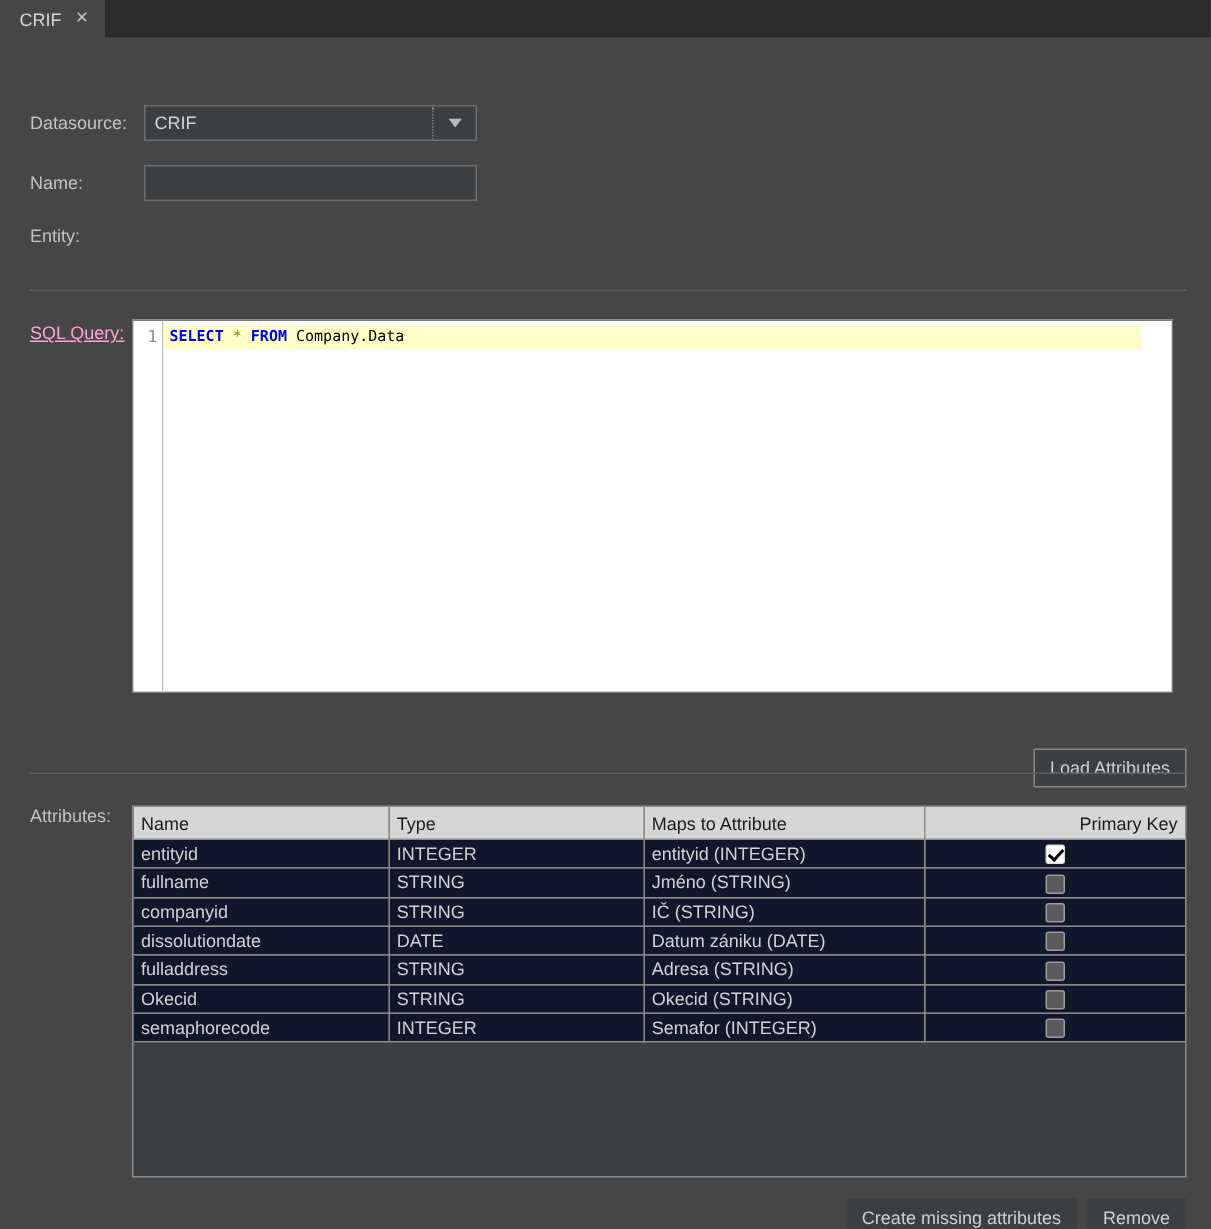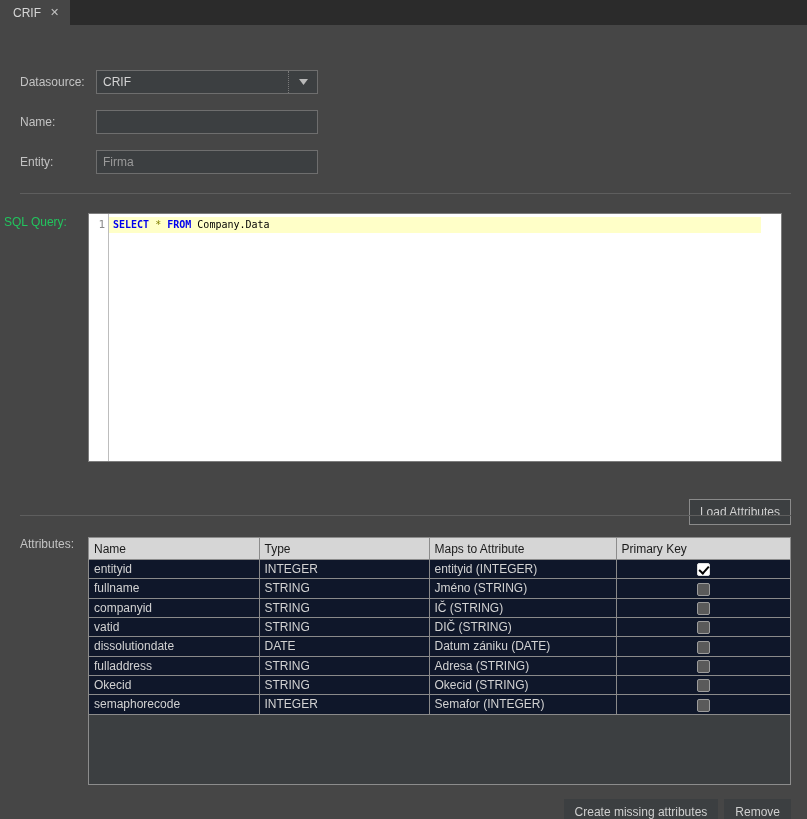--- a/index.html
+++ b/index.html
@@ -105,24 +105,25 @@
     align-items: center;
     justify-content: center;
     border-left: 1px dotted #7a7a7a;
   }
   .combo-arrow svg { display: block; }
   .input-blank { width: 222px; }
 
   
   .sql-label {
     position: absolute;
-    left: 4px;
+    left: 20px;
     top: 190px;
     font-size: 12px;
-    color: #22c55e;
+    color: #f9a8d4;
+    text-decoration: underline;
   }
   .editor {
     position: absolute;
     left: 88px;
     top: 188px;
     width: 694px;
     height: 249px;
     box-sizing: border-box;
     border: 1px solid #7d7d7d;
     background: #ffffff;
@@ -212,21 +213,21 @@
     background: #d6d6d6;
     color: #1b1b1b;
     font-weight: normal;
     text-align: left;
     padding: 3px 5px;
     height: 15px;
     border-right: 1px solid #8c8c8c;
     border-bottom: 1px solid #8c8c8c;
     font-size: 12px;
   }
-  table.attrs th:last-child { border-right: none; }
+  table.attrs th:last-child { border-right: none; text-align: right; }
   table.attrs td {
     color: #d2d2d2;
     padding: 2px 5px;
     height: 14px;
     border-right: 1px solid #8a8a8a;
     border-bottom: 1px solid #8a8a8a;
     background: #0f172a;
     white-space: nowrap;
     overflow: hidden;
   }
@@ -293,21 +294,20 @@
     </div>
   </div>
 
   <div class="form-row" style="left:20px; top:85px;">
     <span class="form-label">Name:</span>
     <div class="field input-blank"></div>
   </div>
 
   <div class="form-row" style="left:20px; top:125px;">
     <span class="form-label">Entity:</span>
-    <div class="field input-blank placeholder">Firma</div>
   </div>
 
   <div class="divider" style="top:168px;"></div>
 
   <span class="sql-label">SQL Query:</span>
   <div class="editor">
     <div class="gutter">
       <span>1</span>
     </div>
     <div class="code-area">
@@ -349,26 +349,20 @@
             <td>Jméno (STRING)</td>
             <td class="pk-cell"><span class="cb"></span></td>
           </tr>
           <tr>
             <td>companyid</td>
             <td>STRING</td>
             <td>IČ (STRING)</td>
             <td class="pk-cell"><span class="cb"></span></td>
           </tr>
           <tr>
-            <td>vatid</td>
-            <td>STRING</td>
-            <td>DIČ (STRING)</td>
-            <td class="pk-cell"><span class="cb"></span></td>
-          </tr>
-          <tr>
             <td>dissolutiondate</td>
             <td>DATE</td>
             <td>Datum zániku (DATE)</td>
             <td class="pk-cell"><span class="cb"></span></td>
           </tr>
           <tr>
             <td>fulladdress</td>
             <td>STRING</td>
             <td>Adresa (STRING)</td>
             <td class="pk-cell"><span class="cb"></span></td>

